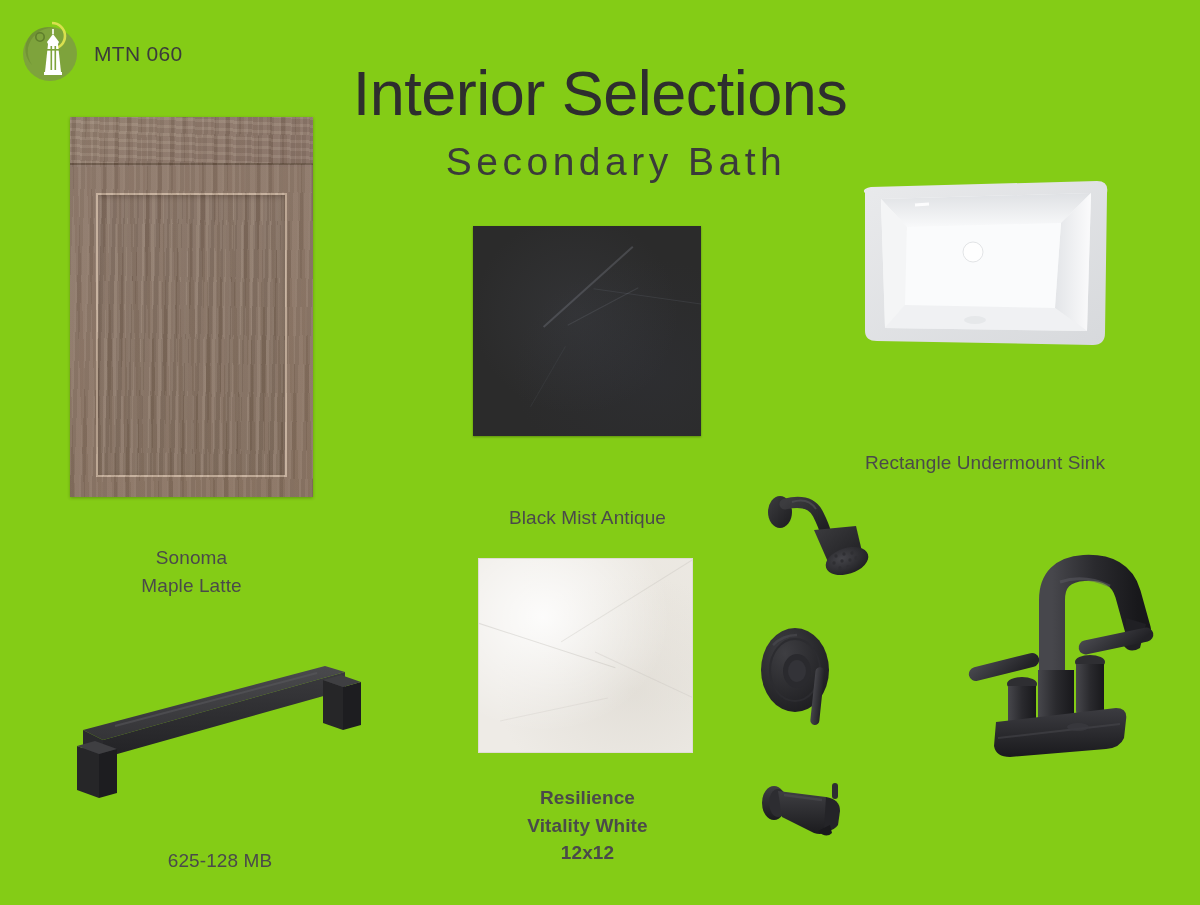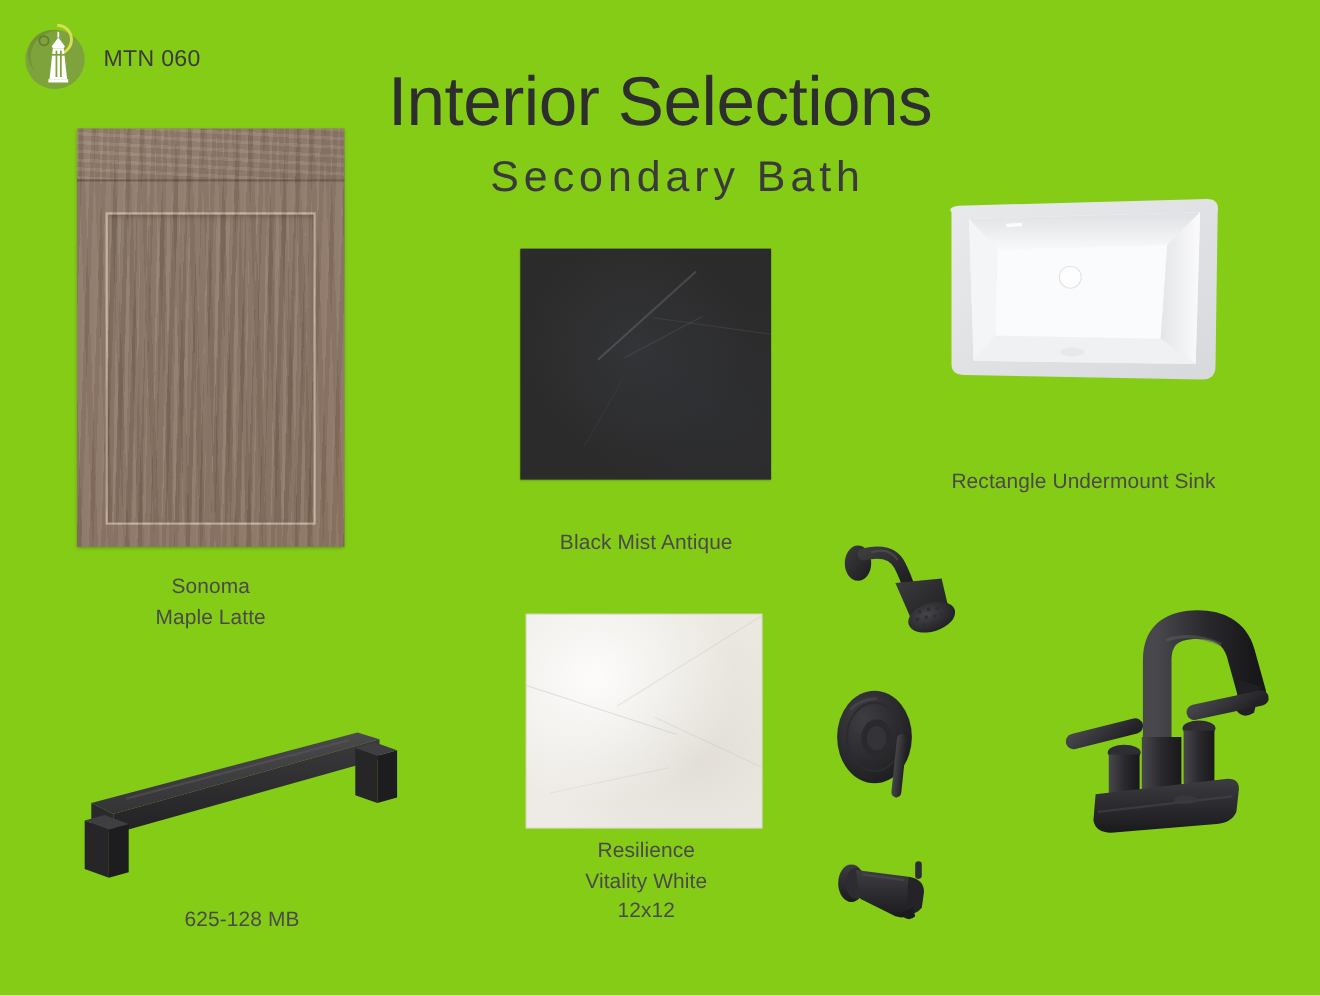--- a/index.html
+++ b/index.html
@@ -27,21 +27,21 @@
   #title-sub {
     position: absolute; left: 0; top: 142px; width: 1200px;
     text-align: center; font-size: 39px; font-weight: 400;
     color: #3a3a3a; letter-spacing: 4.5px; line-height: 1; padding-left: 32px;
   }
 
   
   .caption {
     position: absolute; text-align: center;
     color: #4a4a4a; font-size: 19px; line-height: 1.45;
-    white-space: pre-line; letter-spacing: .1px;
+    white-space: pre-line; letter-spacing: .1px; margin-top: 24px;
   }
   .caption .sm { font-size: 17px; }
 
   
   #cabinet {
     position: absolute; left: 70px; top: 117px; width: 243px; height: 380px;
     background: linear-gradient(145deg,#8e7a6d 0%, #8a7467 40%, #85705f 100%);
     box-shadow: 0 1px 3px rgba(0,0,0,.25);
   }
   #cabinet .grain {
@@ -119,21 +119,21 @@
   #tile .m1 { left: -10px; top: 85px; width: 150px; height: 1.2px; transform: rotate(18deg); }
   #tile .m2 { left: 70px; top: 40px; width: 160px; height: 1px; transform: rotate(-32deg); background: rgba(180,177,170,.26); }
   #tile .m3 { left: 110px; top: 120px; width: 130px; height: 1px; transform: rotate(25deg); background: rgba(178,175,168,.22); }
   #tile .m4 { left: 20px; top: 150px; width: 110px; height: 1px; transform: rotate(-12deg); background: rgba(185,182,175,.2); }
   #tile .cloud {
     position: absolute; inset: 0;
     background: radial-gradient(ellipse at 30% 30%, rgba(255,255,255,.85) 0%, rgba(255,255,255,0) 60%),
                 radial-gradient(ellipse at 72% 68%, rgba(222,218,210,.7) 0%, rgba(255,255,255,0) 62%),
                 radial-gradient(ellipse at 85% 20%, rgba(232,228,220,.6) 0%, rgba(255,255,255,0) 55%);
   }
-  #tile-caption { left: 470px; top: 760px; width: 235px; }
+  #tile-caption { left: 470px; top: 760px; width: 235px; font-weight: bold; }
 
   
   #showerhead-wrap { position: absolute; left: 752px; top: 482px; width: 145px; height: 110px; }
   #valve-wrap { position: absolute; left: 745px; top: 615px; width: 110px; height: 120px; }
   #spout-wrap { position: absolute; left: 752px; top: 775px; width: 115px; height: 70px; }
   #faucet-wrap { position: absolute; left: 960px; top: 552px; width: 215px; height: 225px; }
 
   svg { display: block; overflow: visible; }
 </style>
 </head>

